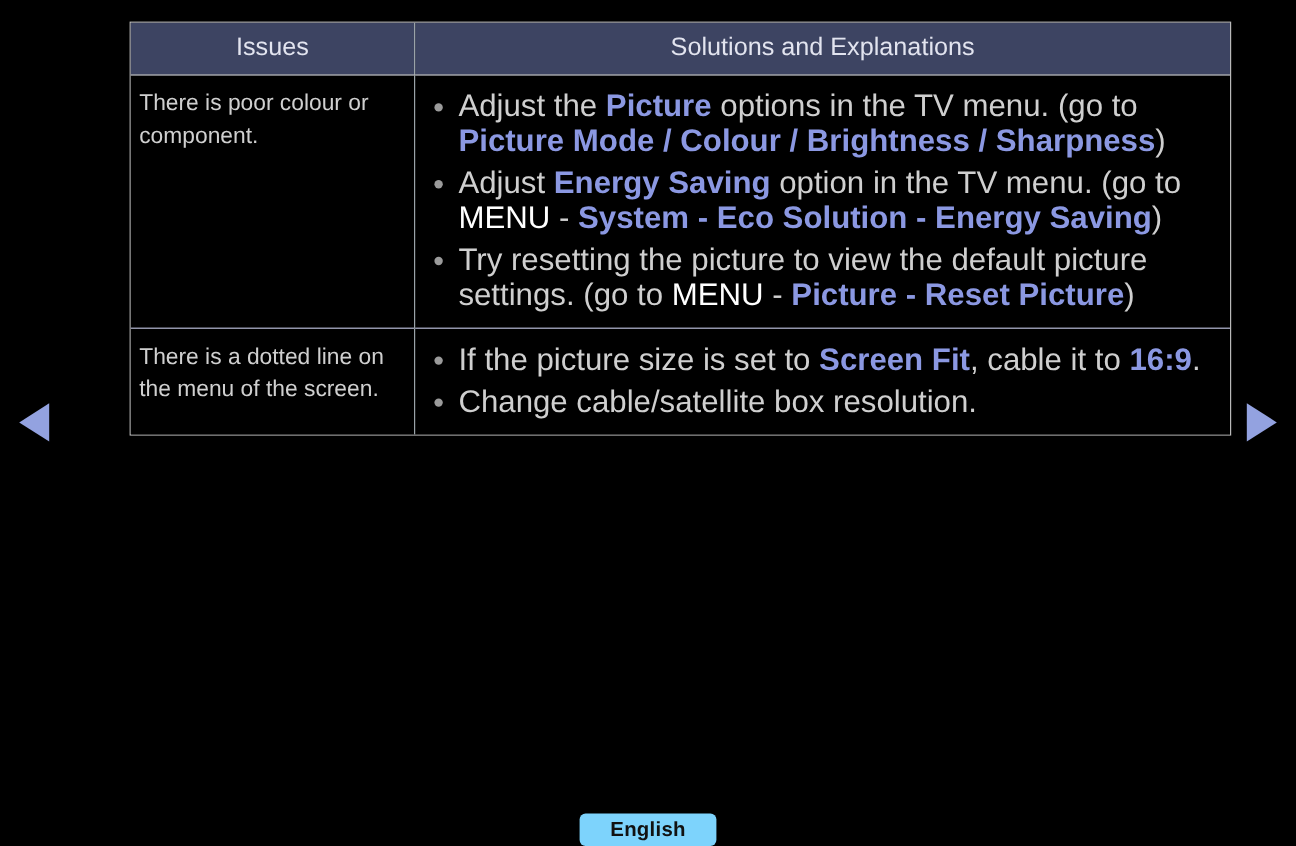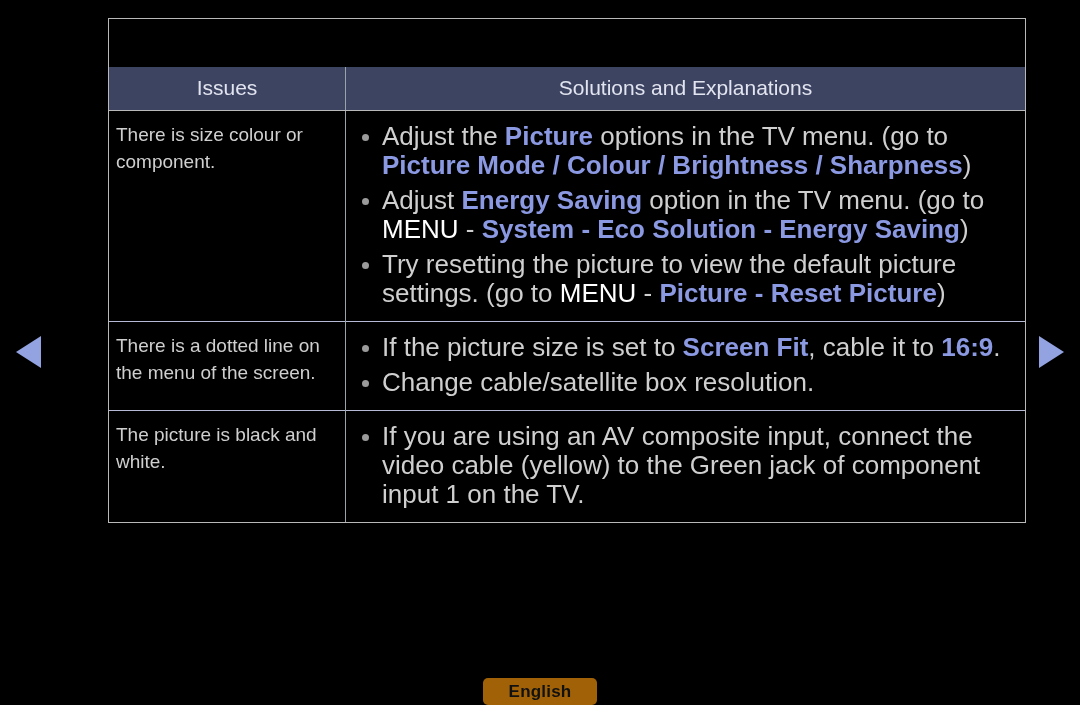--- a/index.html
+++ b/index.html
@@ -43,21 +43,20 @@
     width: 918px;
     border: 1px solid #b9b9b9;
     border-collapse: collapse;
     box-sizing: border-box;
     background: #000000;
   }
   .help-table table {
     border-collapse: collapse;
     width: 100%;
     table-layout: fixed;
-    margin-top: 48px;
   }
 
   .help-table th {
     background: #3d4462;
     color: #e2e4ef;
     font-weight: normal;
     font-size: 21px;
     padding: 9px 0 10px 0;
     text-align: center;
     border-bottom: 1px solid #b9b9b9;
@@ -119,21 +118,21 @@
     font-weight: normal;
   }
 
   
   .lang-button {
     position: absolute;
     left: 483px;
     top: 678px;
     width: 114px;
     height: 27px;
-    background: #a16207;
+    background: #7dd3fc;
     border-radius: 5px;
     color: #111111;
     font-size: 17px;
     font-weight: bold;
     text-align: center;
     line-height: 27px;
     letter-spacing: 0.2px;
   }
 </style>
 </head>
@@ -146,21 +145,21 @@
   <table>
     <thead>
       <tr>
         <th class="col-issues">Issues</th>
         <th>Solutions and Explanations</th>
       </tr>
     </thead>
     <tbody id="table-body">
         <tr class="data-row">
           <td class="issue-cell">
-            <div>There is size colour or</div>
+            <div>There is poor colour or</div>
             <div>component.</div>
           </td>
           <td class="solution-cell">
             <ul class="bullets">
               <li><span>Adjust the </span><span class="hl">Picture</span><span> options in the TV menu. (go to </span><span class="hl">Picture Mode / Colour / Brightness / Sharpness</span><span>)</span></li>
               <li><span>Adjust </span><span class="hl">Energy Saving</span><span> option in the TV menu. (go to </span><span class="wb">MENU</span><span> - </span><span class="hl">System - Eco Solution - Energy Saving</span><span>)</span></li>
               <li><span>Try resetting the picture to view the default picture settings. (go to </span><span class="wb">MENU</span><span> - </span><span class="hl">Picture - Reset Picture</span><span>)</span></li>
             </ul>
           </td>
         </tr>
@@ -169,28 +168,17 @@
             <div>There is a dotted line on</div>
             <div>the menu of the screen.</div>
           </td>
           <td class="solution-cell">
             <ul class="bullets">
               <li><span>If the picture size is set to </span><span class="hl">Screen Fit</span><span>, cable it to </span><span class="hl">16:9</span><span>.</span></li>
               <li><span>Change cable/satellite box resolution.</span></li>
             </ul>
           </td>
         </tr>
-        <tr class="data-row">
-          <td class="issue-cell">
-            <div>The picture is black and</div>
-            <div>white.</div>
-          </td>
-          <td class="solution-cell">
-            <ul class="bullets">
-              <li><span>If you are using an AV composite input, connect the video cable (yellow) to the Green jack of component input 1 on the TV.</span></li>
-            </ul>
-          </td>
-        </tr>
       </tbody>
   </table>
 </div>
 
 <div class="lang-button">English</div>
 
 </body></html>

